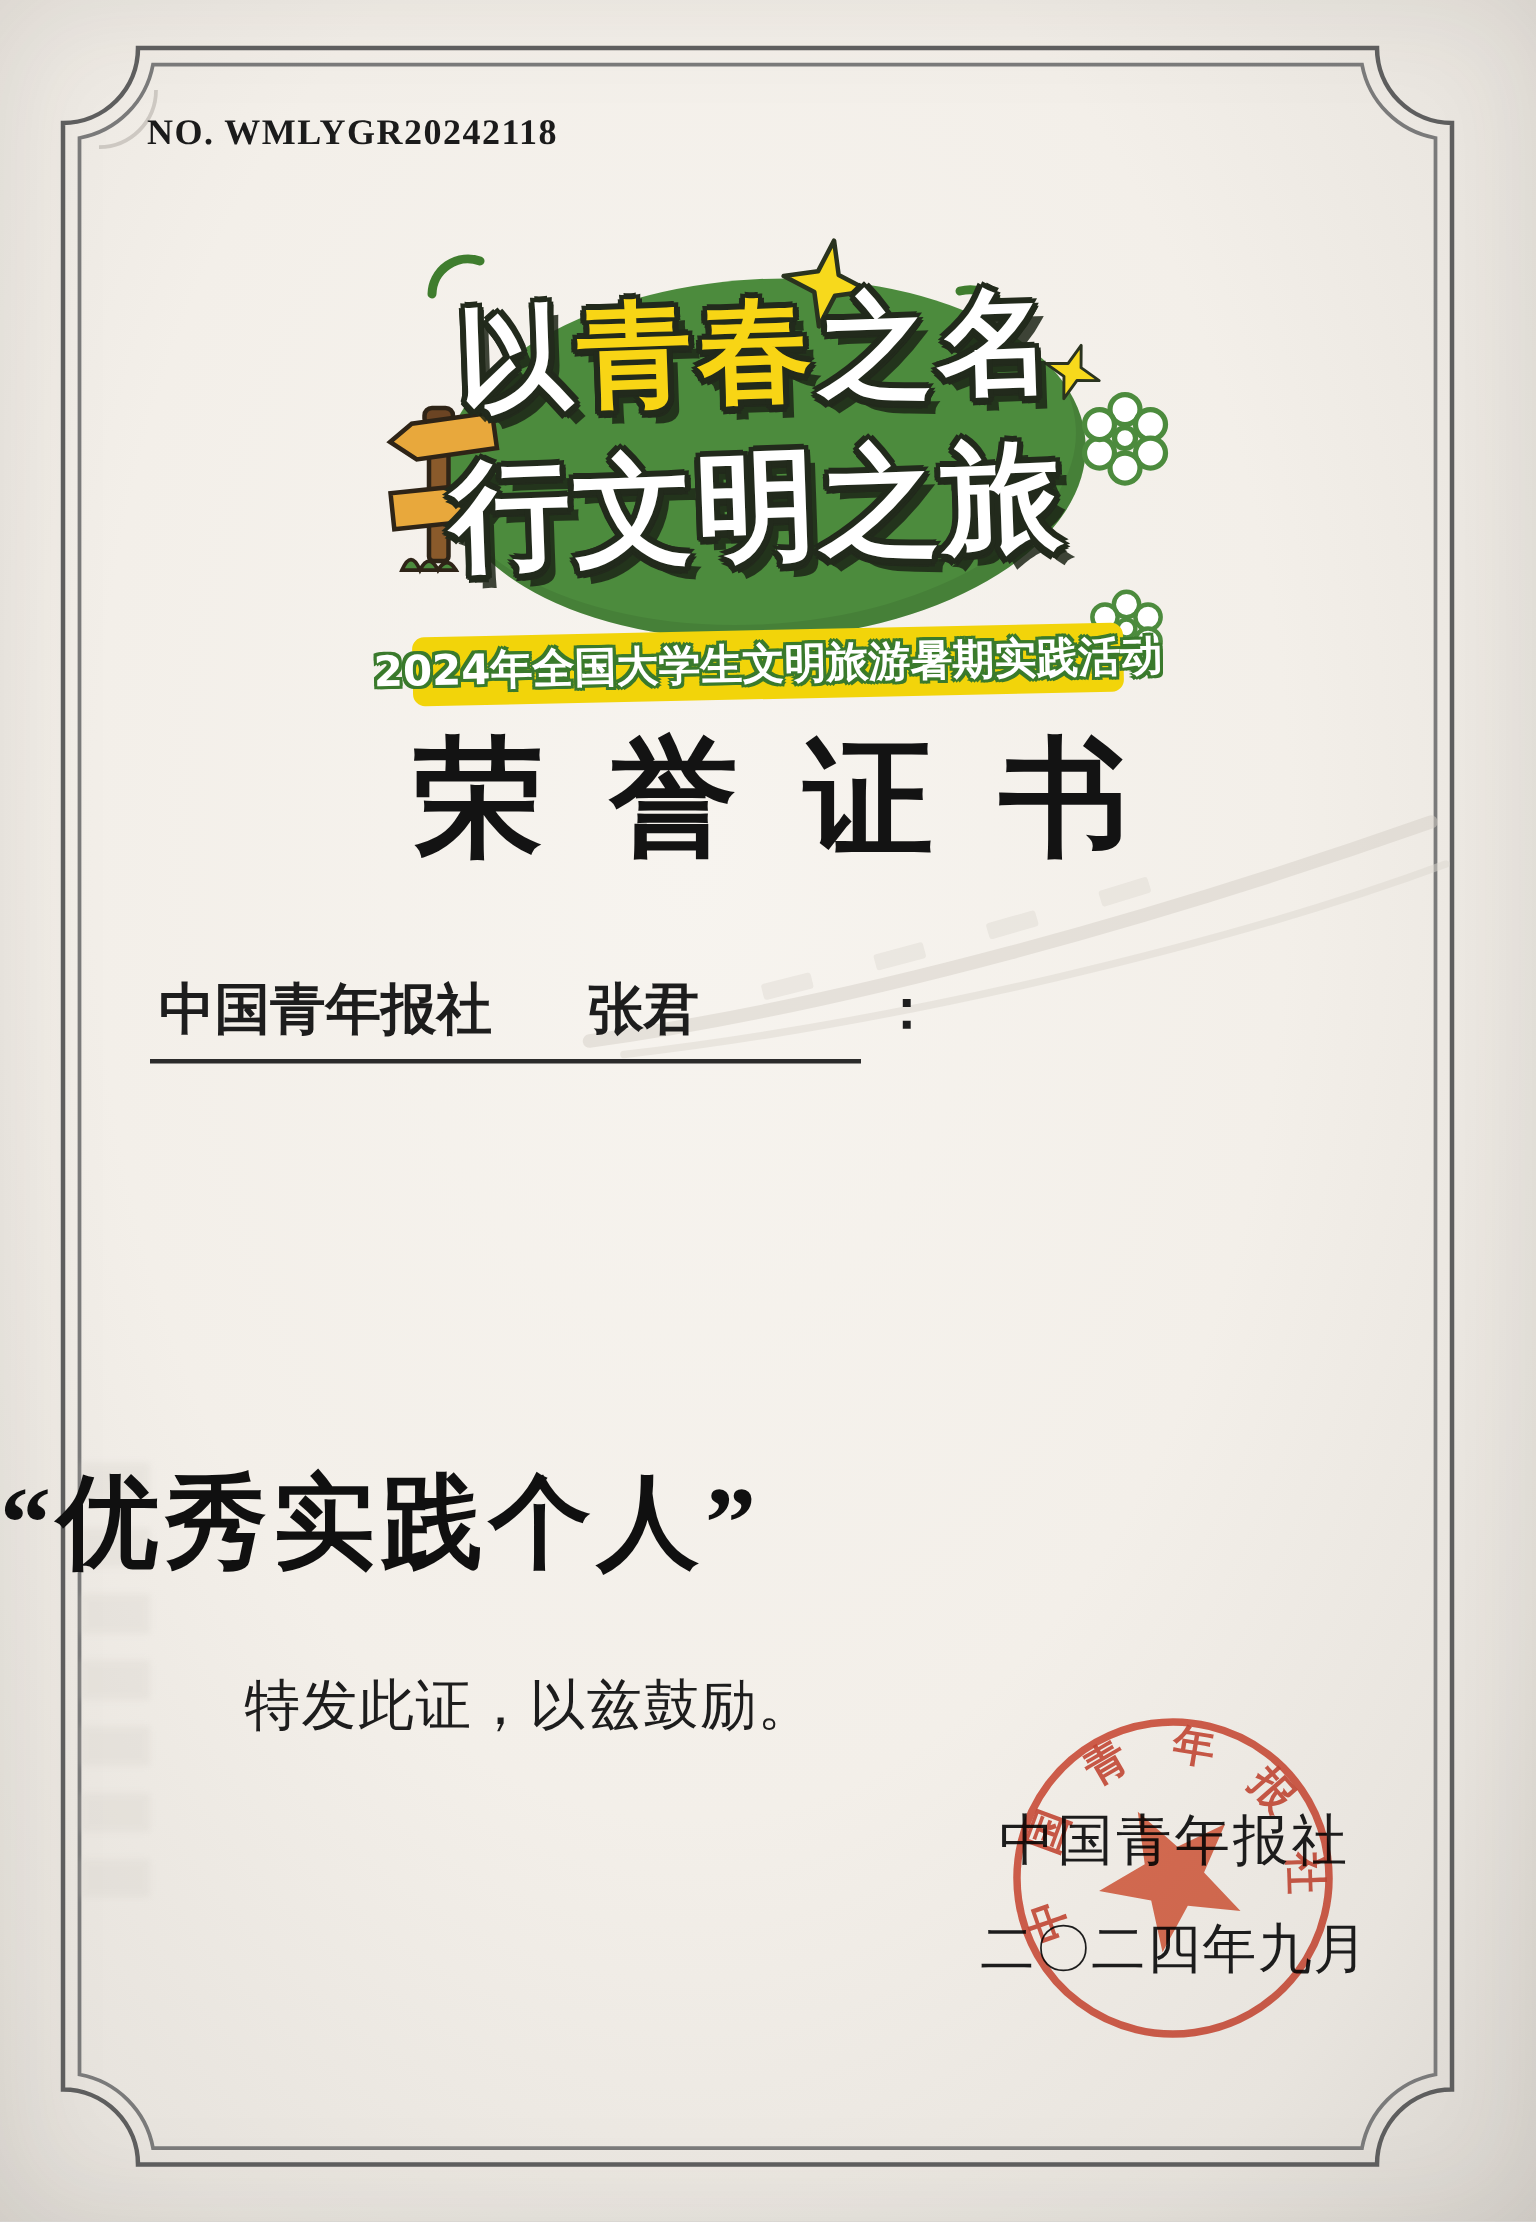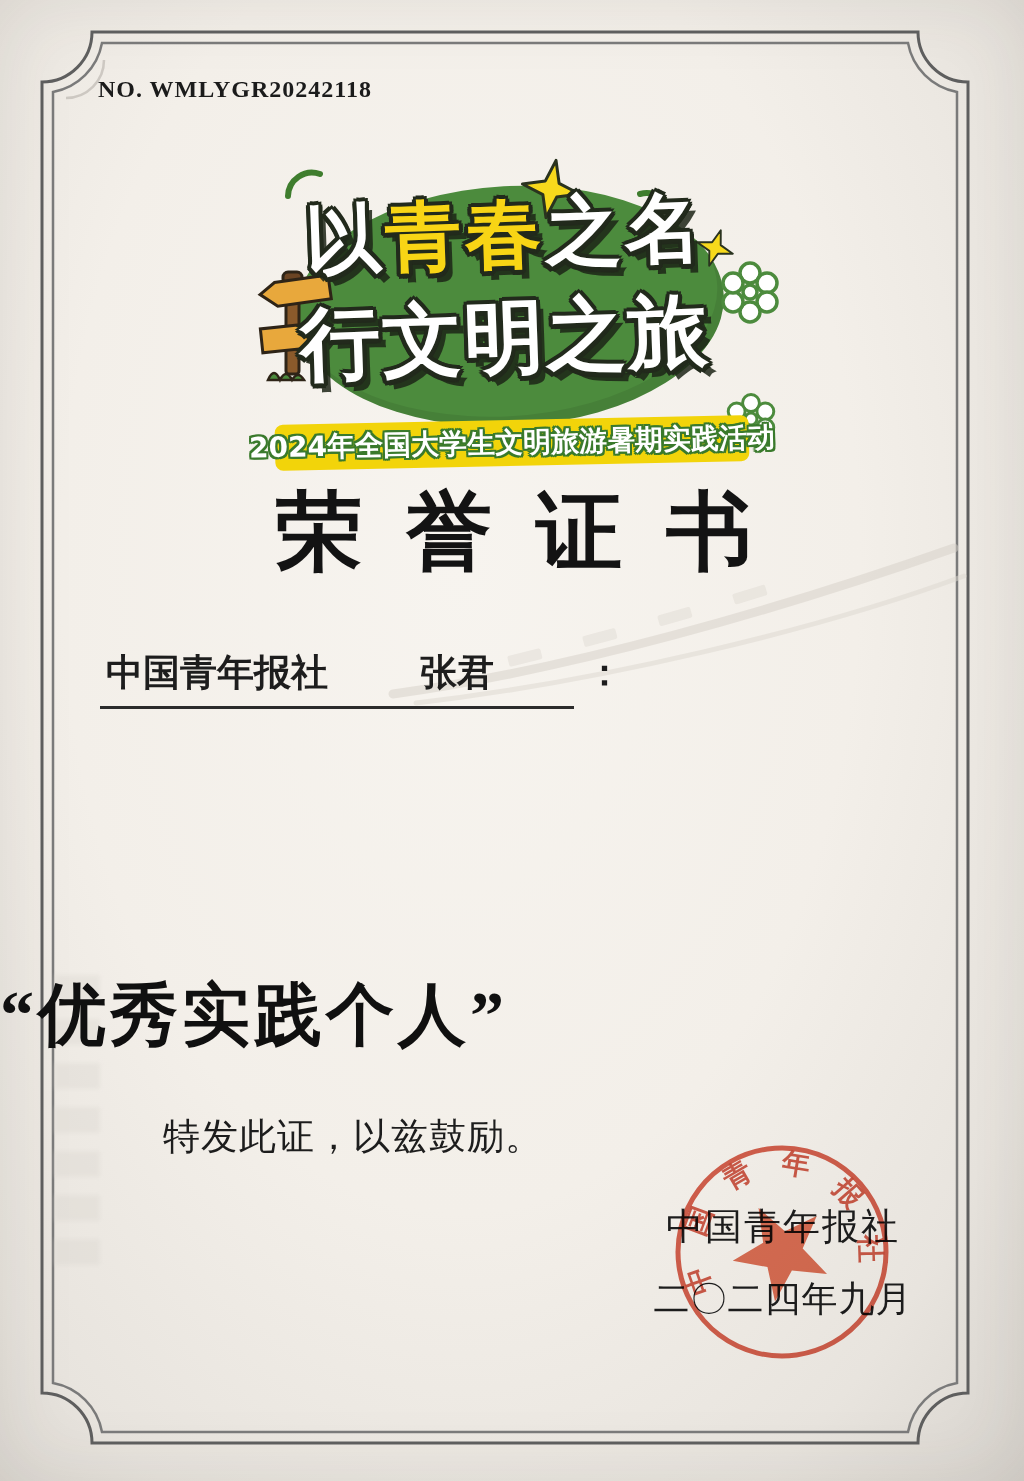--- a/index.html
+++ b/index.html
@@ -34,21 +34,21 @@
       -2px -2px 0 #3a7a2c,2px -2px 0 #3a7a2c,-2px 2px 0 #3a7a2c,2px 2px 0 #3a7a2c;
     white-space:nowrap; }
 
   
   .title { left:0; top:474px; width:100%; text-align:center; font-size:86px; font-weight:900;
     color:#131313; letter-spacing:44px; padding-left:48px; }
 
   
   .recipient { left:100px; top:648px; font-size:37px; font-weight:700; color:#1d1d1d; }
   .recipient .line { display:inline-block; width:474px; border-bottom:3px solid #2b2b2b; padding:0 0 8px 6px; }
-  .recipient .name { margin-left:92px; }
+  .recipient .name { margin-left:64px; }
   .recipient .colon { margin-left:12px; }
 
   
   .body-text { left:100px; top:716px; width:836px; font-size:37px; line-height:56px;
     color:#1d1d1d; font-weight:500; letter-spacing:.5px; }
   .body-text .indent { text-indent:74px; }
 
   .award { left:0; top:970px; width:100%; text-align:left; font-size:68px; font-weight:900;
     color:#101010; letter-spacing:4px; }
 

